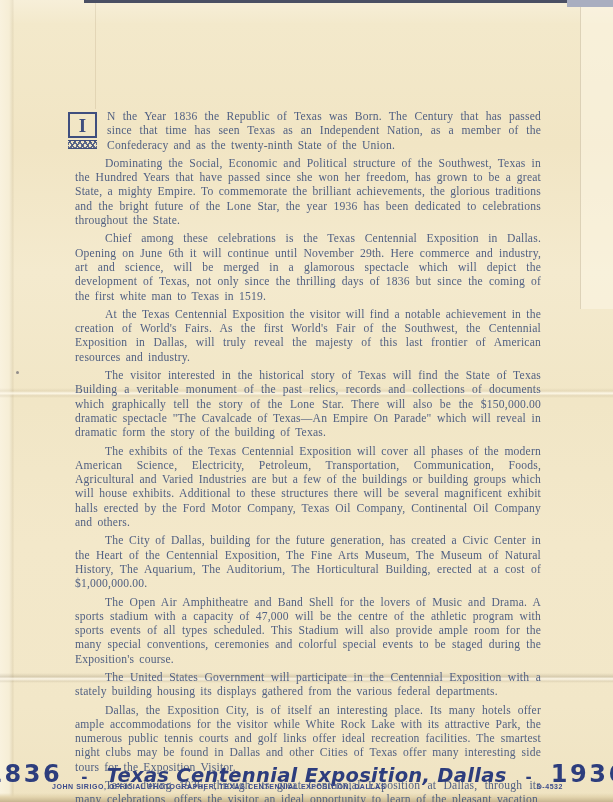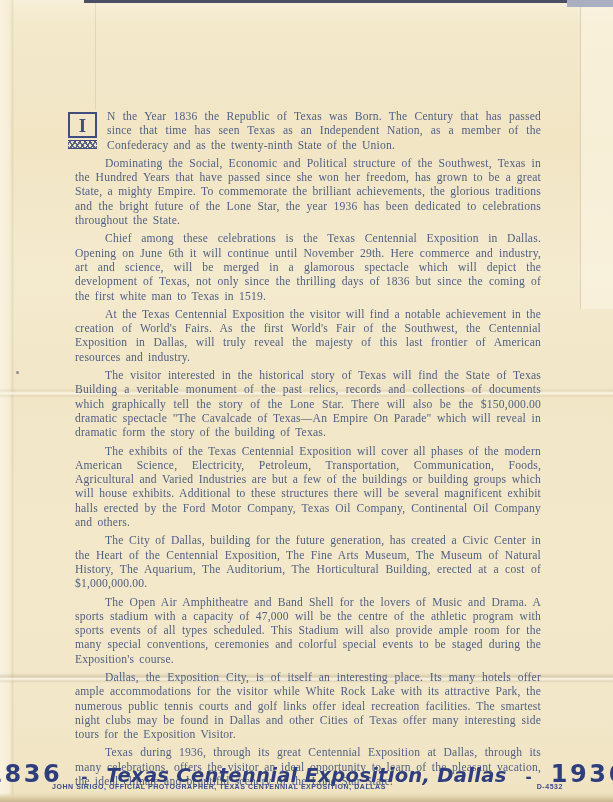--- a/index.html
+++ b/index.html
@@ -93,20 +93,21 @@
     </p>
 
     <div>
         <p class="para">Dominating the Social, Economic and Political structure of the Southwest, Texas in the Hundred Years that have passed since she won her freedom, has grown to be a great State, a mighty Empire. To commemorate the brilliant achievements, the glorious traditions and the bright future of the Lone Star, the year 1936 has been dedicated to celebrations throughout the State.</p>
         <p class="para">Chief among these celebrations is the Texas Centennial Exposition in Dallas. Opening on June 6th it will continue until November 29th. Here commerce and industry, art and science, will be merged in a glamorous spectacle which will depict the development of Texas, not only since the thrilling days of 1836 but since the coming of the first white man to Texas in 1519.</p>
         <p class="para">At the Texas Centennial Exposition the visitor will find a notable achievement in the creation of World's Fairs. As the first World's Fair of the Southwest, the Centennial Exposition in Dallas, will truly reveal the majesty of this last frontier of American resources and industry.</p>
         <p class="para">The visitor interested in the historical story of Texas will find the State of Texas Building a veritable monument of the past relics, records and collections of documents which graphically tell the story of the Lone Star. There will also be the $150,000.00 dramatic spectacle "The Cavalcade of Texas—An Empire On Parade" which will reveal in dramatic form the story of the building of Texas.</p>
         <p class="para">The exhibits of the Texas Centennial Exposition will cover all phases of the modern American Science, Electricity, Petroleum, Transportation, Communication, Foods, Agricultural and Varied Industries are but a few of the buildings or building groups which will house exhibits. Additional to these structures there will be several magnificent exhibit halls erected by the Ford Motor Company, Texas Oil Company, Continental Oil Company and others.</p>
         <p class="para">The City of Dallas, building for the future generation, has created a Civic Center in the Heart of the Centennial Exposition, The Fine Arts Museum, The Museum of Natural History, The Aquarium, The Auditorium, The Horticultural Building, erected at a cost of $1,000,000.00.</p>
         <p class="para">The Open Air Amphitheatre and Band Shell for the lovers of Music and Drama. A sports stadium with a capacity of 47,000 will be the centre of the athletic program with sports events of all types scheduled. This Stadium will also provide ample room for the many special conventions, ceremonies and colorful special events to be staged during the Exposition's course.</p>
+        <p class="para">The United States Government will participate in the Centennial Exposition with a stately building housing its displays gathered from the various federal departments.</p>
         <p class="para">Dallas, the Exposition City, is of itself an interesting place. Its many hotels offer ample accommodations for the visitor while White Rock Lake with its attractive Park, the numerous public tennis courts and golf links offer ideal recreation facilities. The smartest night clubs may be found in Dallas and other Cities of Texas offer many interesting side tours for the Exposition Visitor.</p>
         <p class="para">Texas during 1936, through its great Centennial Exposition at Dallas, through its many celebrations, offers the visitor an ideal opportunity to learn of the pleasant vacation, the ideal climate and beautiful scenery of the Lone Star State.</p>
       </div>
   </div>
 
   <div class="footer-banner">
     <span class="year">1836</span>
     <span class="sep">-</span>
     <span class="banner-title">Texas Centennial Exposition, Dallas</span>
     <span class="sep">-</span>

